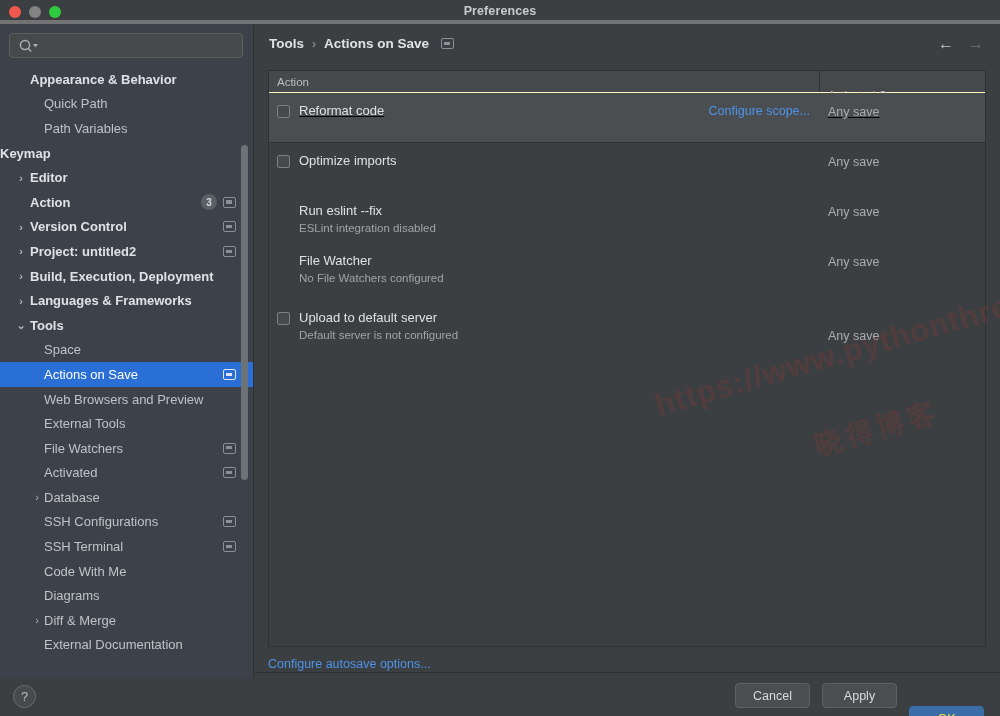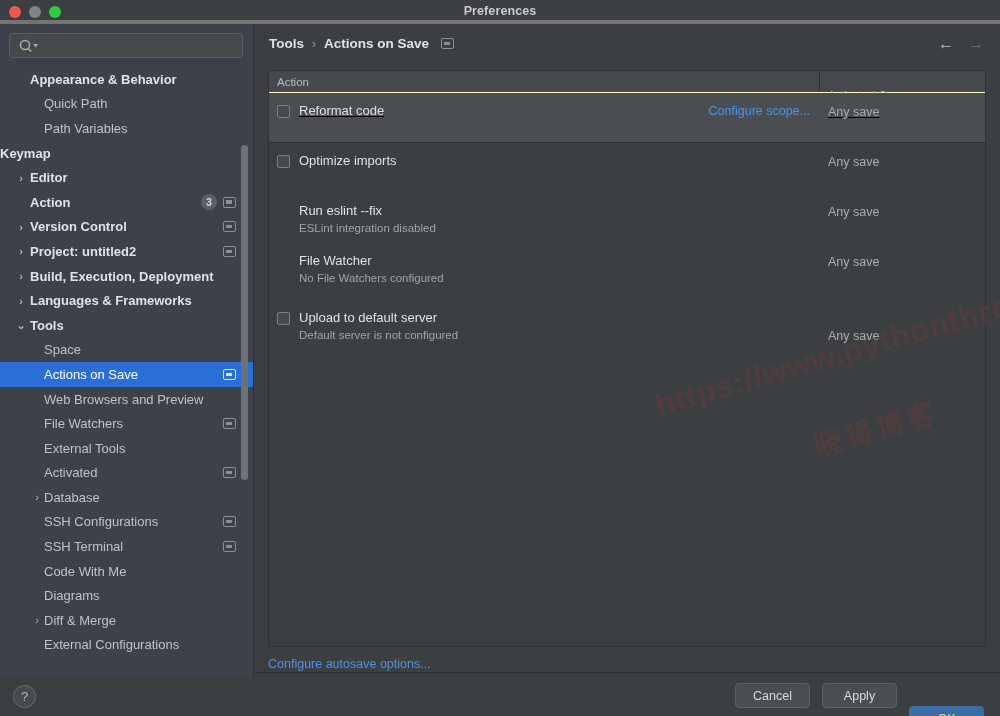--- a/index.html
+++ b/index.html
@@ -297,27 +297,27 @@
         <div class="node selected">
           <span class="label" style="margin-left: 44px;">Actions on Save</span>
           <span class="trail">
             <span class="winicon"></span>
           </span>
         </div>
         <div class="node">
           <span class="label" style="margin-left: 44px;">Web Browsers and Preview</span>
         </div>
         <div class="node">
+          <span class="label" style="margin-left: 44px;">External Tools</span>
+        </div>
+        <div class="node">
           <span class="label" style="margin-left: 44px;">File Watchers</span>
           <span class="trail">
             <span class="winicon"></span>
           </span>
-        </div>
-        <div class="node">
-          <span class="label" style="margin-left: 44px;">External Tools</span>
         </div>
         <div class="node">
           <span class="label" style="margin-left: 44px;">Activated</span>
           <span class="trail">
             <span class="winicon"></span>
           </span>
         </div>
         <div class="node">
           <span class="arrow" style="left: 30px;">›</span>
           <span class="label" style="margin-left: 44px;">Database</span>
@@ -338,21 +338,21 @@
           <span class="label" style="margin-left: 44px;">Code With Me</span>
         </div>
         <div class="node">
           <span class="label" style="margin-left: 44px;">Diagrams</span>
         </div>
         <div class="node">
           <span class="arrow" style="left: 30px;">›</span>
           <span class="label" style="margin-left: 44px;">Diff &amp; Merge</span>
         </div>
         <div class="node">
-          <span class="label" style="margin-left: 44px;">External Configurations</span>
+          <span class="label" style="margin-left: 44px;">External Documentation</span>
         </div>
       </div>
 
     <div class="sb-track">
       <div class="sb-thumb"></div>
     </div>
   </div>
 
   <div class="help-bar">
     <div class="help-btn">?</div>

